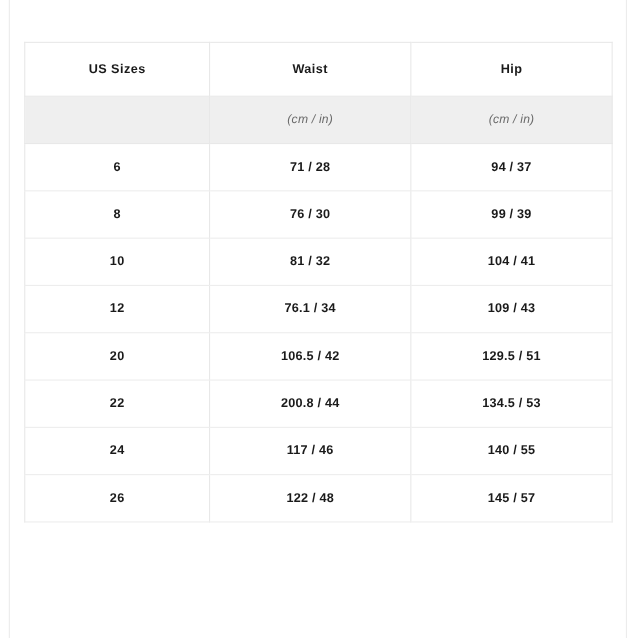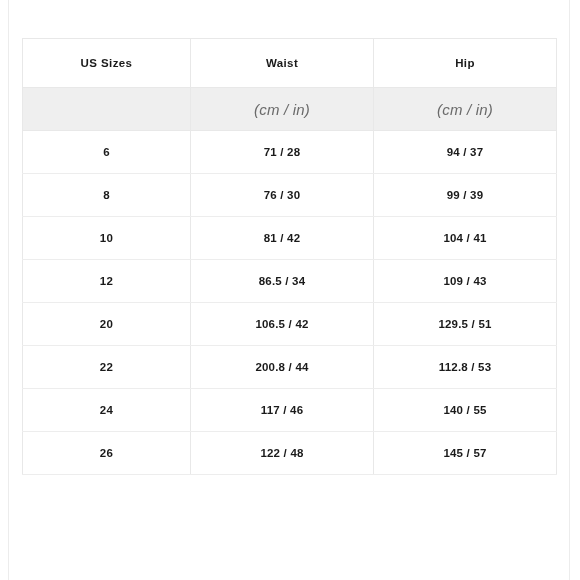--- a/index.html
+++ b/index.html
@@ -64,21 +64,21 @@
     font-size: 11.5px;
     font-weight: bold;
     letter-spacing: 0.4px;
     background: #ffffff;
   }
 
   
   tr.unit-row td {
     height: 42px;
     background: #efefef;
-    font-size: 15px;
+    font-size: 11px;
     font-style: italic;
     color: #6a6a6a;
     letter-spacing: 0.2px;
   }
 
   
   tr.data-row td {
     height: 42px;
     font-size: 11.5px;
     background: #ffffff;
@@ -138,37 +138,37 @@
             <td class="meas-cell waist-cell">71 / 28</td>
             <td class="meas-cell hip-cell">94 / 37</td>
           </tr>
           <tr class="data-row">
             <td class="size-cell">8</td>
             <td class="meas-cell waist-cell">76 / 30</td>
             <td class="meas-cell hip-cell">99 / 39</td>
           </tr>
           <tr class="data-row">
             <td class="size-cell">10</td>
-            <td class="meas-cell waist-cell">81 / 42</td>
+            <td class="meas-cell waist-cell">81 / 32</td>
             <td class="meas-cell hip-cell">104 / 41</td>
           </tr>
           <tr class="data-row">
             <td class="size-cell">12</td>
-            <td class="meas-cell waist-cell">86.5 / 34</td>
+            <td class="meas-cell waist-cell">76.1 / 34</td>
             <td class="meas-cell hip-cell">109 / 43</td>
           </tr>
           <tr class="data-row">
             <td class="size-cell">20</td>
             <td class="meas-cell waist-cell">106.5 / 42</td>
             <td class="meas-cell hip-cell">129.5 / 51</td>
           </tr>
           <tr class="data-row">
             <td class="size-cell">22</td>
             <td class="meas-cell waist-cell">200.8 / 44</td>
-            <td class="meas-cell hip-cell">112.8 / 53</td>
+            <td class="meas-cell hip-cell">134.5 / 53</td>
           </tr>
           <tr class="data-row">
             <td class="size-cell">24</td>
             <td class="meas-cell waist-cell">117 / 46</td>
             <td class="meas-cell hip-cell">140 / 55</td>
           </tr>
           <tr class="data-row">
             <td class="size-cell">26</td>
             <td class="meas-cell waist-cell">122 / 48</td>
             <td class="meas-cell hip-cell">145 / 57</td>

